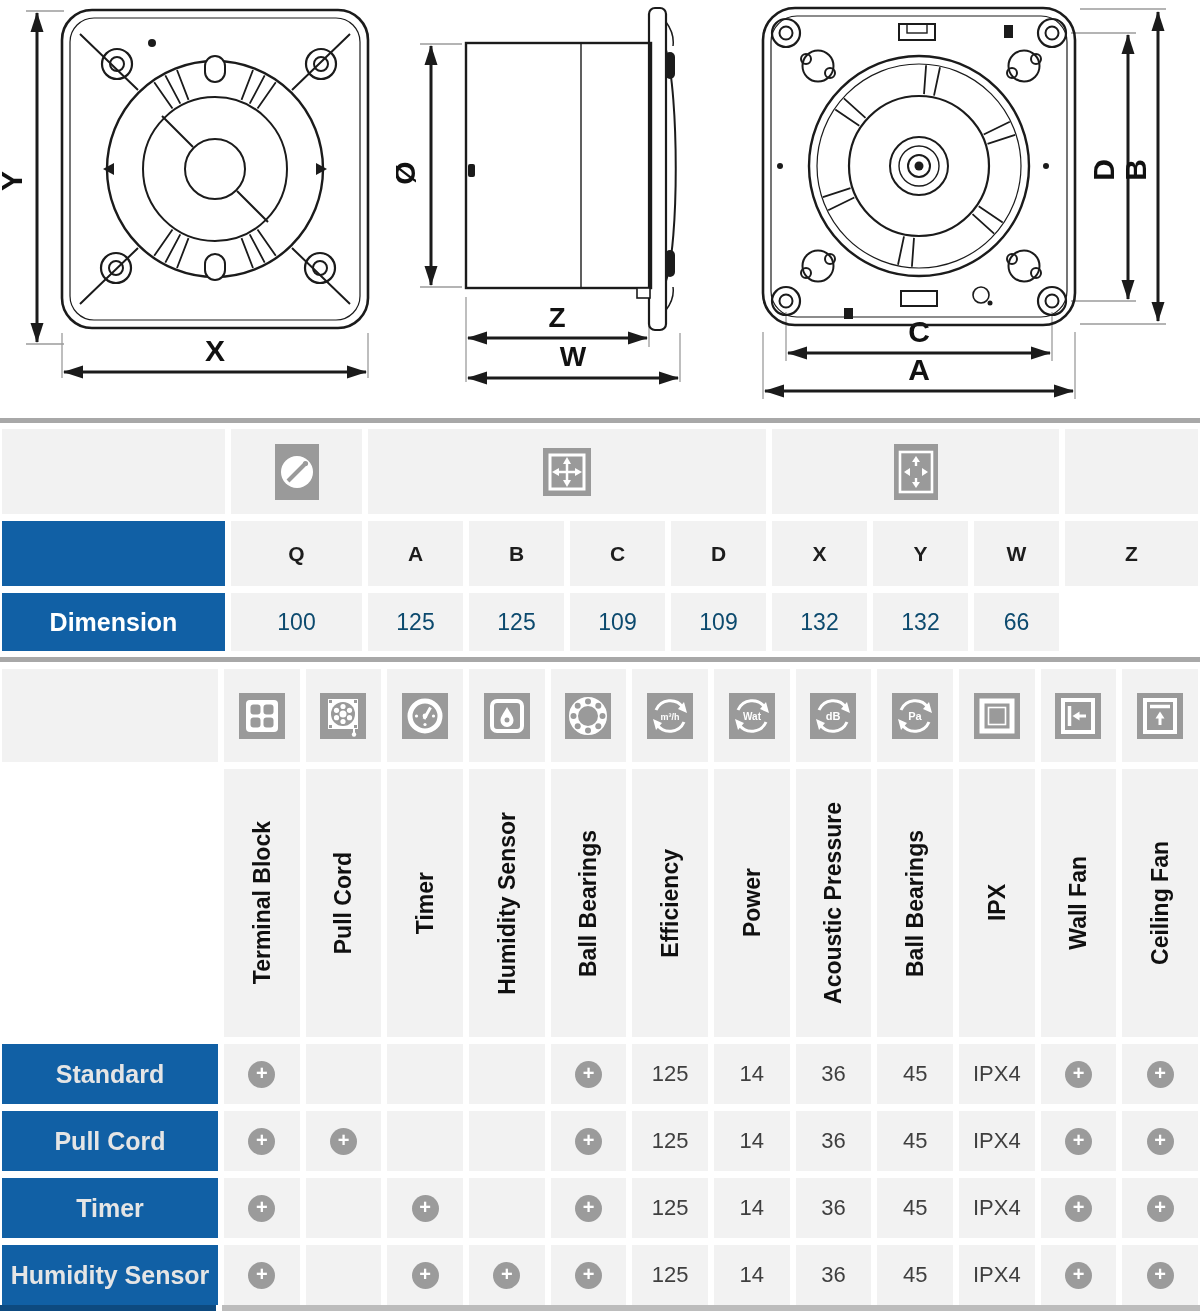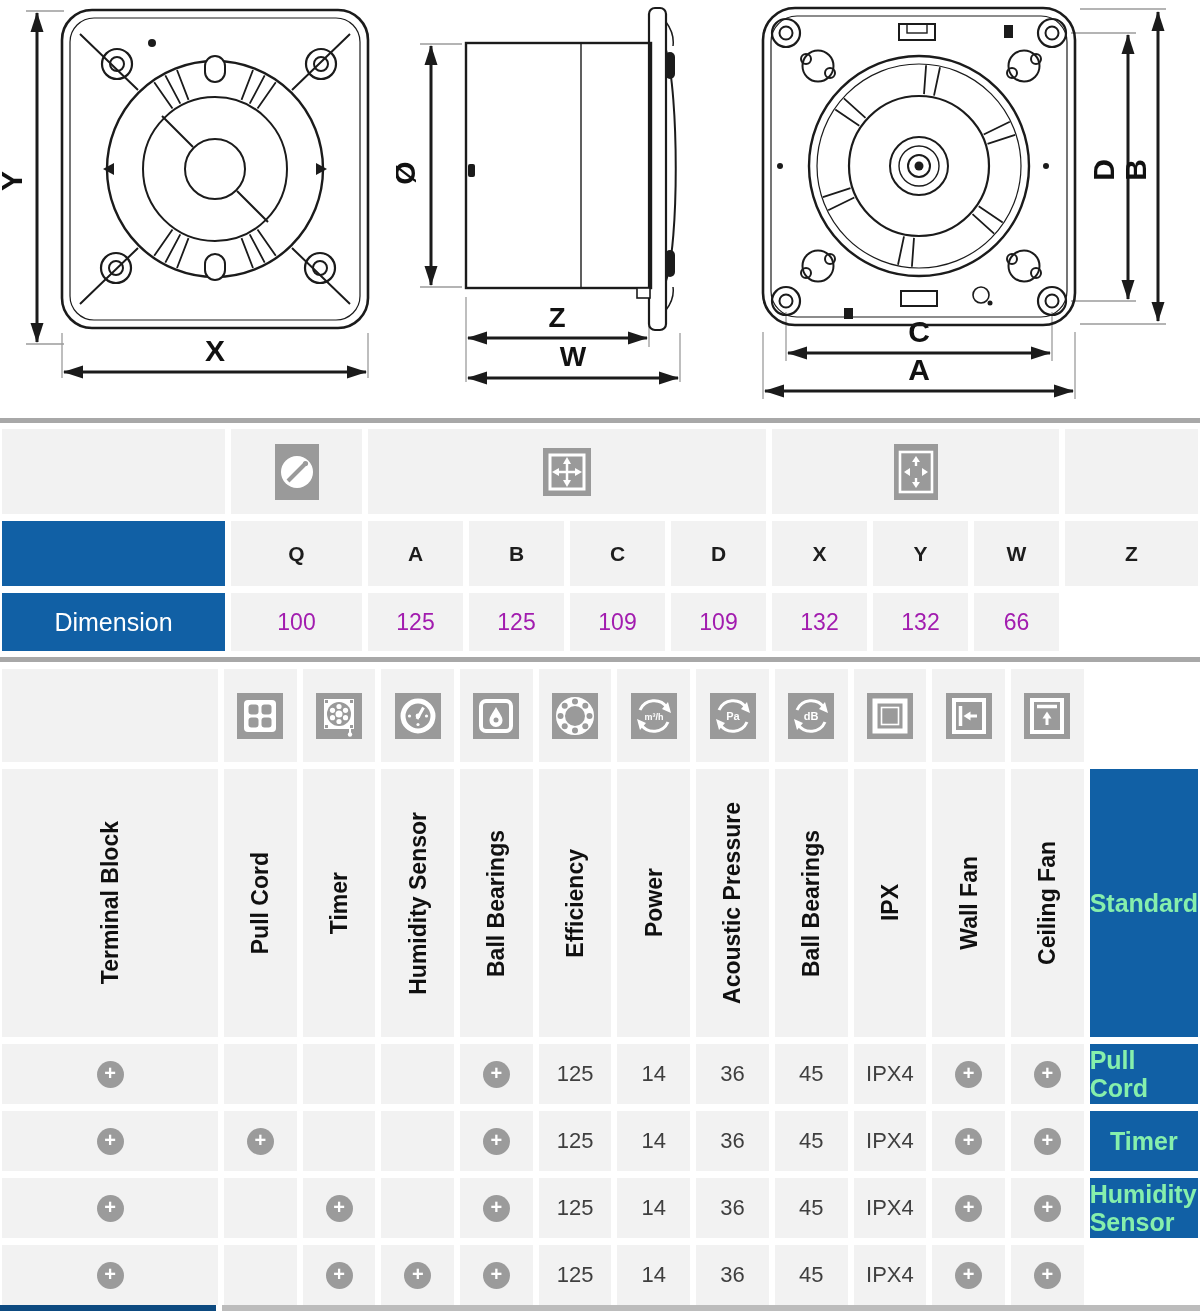--- a/index.html
+++ b/index.html
@@ -21,39 +21,39 @@
   .bar{height:5px;background:var(--bar);width:1200px;}
   
   .dt{
     display:grid;
     grid-template-columns:223px 131px 95px 95px 95px 95px 95px 95px 85px 133px;
     grid-template-rows:85px 65px 58px;
     gap:7px 6px;
     padding:6px 2px;
   }
   .cell{background:var(--cell);display:flex;align-items:center;justify-content:center;}
-  .cell.blue{background:var(--blue);color:#fff;font-weight:normal;font-size:25px;}
+  .cell.blue{background:var(--blue);color:#fff;font-weight:bold;font-size:25px;}
   .cell.letter{font-weight:bold;font-size:21px;color:#1d1d1d;}
-  .cell.val{font-size:23px;color:#a21caf;}
+  .cell.val{font-size:23px;color:#0c4a6e;}
   .s4{grid-column:span 4;}
   .s3{grid-column:span 3;}
   
   .ft{
     display:grid;
     grid-template-columns:216px repeat(12,1fr);
     grid-template-rows:93px 268px 60px 60px 60px 60px;
     gap:7px 6px;
     padding:7px 2px 0 2px;
   }
   .ft .empty{background:transparent;}
   .rh span{
     writing-mode:vertical-rl;transform:rotate(180deg);
     font-weight:bold;font-size:23px;color:#101010;line-height:1.05;text-align:center;
   }
-  .rl{background:var(--blue);color:#86efac;font-weight:bold;font-size:25px;line-height:1.12;text-align:left;}
+  .rl{background:var(--blue);color:#e5e5e5;font-weight:bold;font-size:25px;line-height:1.12;text-align:left;}
   .fc{font-size:22px;color:#3f3f3f;}
   .cv{display:inline-flex;align-items:center;justify-content:center;}
   .cv.plus{
     width:27px;height:27px;border-radius:50%;background:#9b9b9b;color:#fff;
     font-weight:bold;font-size:20px;line-height:1;padding-bottom:2px;
   }
   .cutbar{height:6px;display:flex;}
   .cutbar .cb-l{width:216px;background:#0d4a80;}
   .cutbar .cb-r{flex:1;background:#bcbcbc;margin-left:6px;}
   text{font-family:"Liberation Sans", sans-serif;}
@@ -337,36 +337,46 @@
       <text x="23" y="26.5" font-size="9" font-weight="bold" fill="#fff" text-anchor="middle">m³/h</text>
     </svg>
   </div>
   <div class="cell">
     <svg width="46" height="46" viewBox="0 0 46 46">
       <rect width="46" height="46" fill="#9a9a9a"></rect>
       <path d="M9,17 A15.5,15.5 0 0 1 36,14.5" stroke="#fff" stroke-width="3" fill="none"></path>
       <path d="M37,29 A15.5,15.5 0 0 1 10,31.5" stroke="#fff" stroke-width="3" fill="none"></path>
       <polygon points="40,20 31,16 37,9" fill="#fff"></polygon>
         <polygon points="6,26 15,30 9,37" fill="#fff"></polygon>
-      <text x="23" y="27" font-size="11" font-weight="bold" fill="#fff" text-anchor="middle">Pa</text>
+      <text x="23" y="26.5" font-size="10" font-weight="bold" fill="#fff" text-anchor="middle">Wat</text>
     </svg>
   </div>
   <div class="cell">
     <svg width="46" height="46" viewBox="0 0 46 46">
       <rect width="46" height="46" fill="#9a9a9a"></rect>
       <path d="M9,17 A15.5,15.5 0 0 1 36,14.5" stroke="#fff" stroke-width="3" fill="none"></path>
       <path d="M37,29 A15.5,15.5 0 0 1 10,31.5" stroke="#fff" stroke-width="3" fill="none"></path>
       <polygon points="40,20 31,16 37,9" fill="#fff"></polygon>
         <polygon points="6,26 15,30 9,37" fill="#fff"></polygon>
       <text x="23" y="27" font-size="11" font-weight="bold" fill="#fff" text-anchor="middle">dB</text>
     </svg>
   </div>
   <div class="cell">
     <svg width="46" height="46" viewBox="0 0 46 46">
       <rect width="46" height="46" fill="#9a9a9a"></rect>
+      <path d="M9,17 A15.5,15.5 0 0 1 36,14.5" stroke="#fff" stroke-width="3" fill="none"></path>
+      <path d="M37,29 A15.5,15.5 0 0 1 10,31.5" stroke="#fff" stroke-width="3" fill="none"></path>
+      <polygon points="40,20 31,16 37,9" fill="#fff"></polygon>
+        <polygon points="6,26 15,30 9,37" fill="#fff"></polygon>
+      <text x="23" y="27" font-size="11" font-weight="bold" fill="#fff" text-anchor="middle">Pa</text>
+    </svg>
+  </div>
+  <div class="cell">
+    <svg width="46" height="46" viewBox="0 0 46 46">
+      <rect width="46" height="46" fill="#9a9a9a"></rect>
       <rect x="8" y="8" width="30" height="30" stroke="#fff" stroke-width="5" fill="none"></rect>
       <rect x="14.5" y="14.5" width="17" height="17" stroke="#fff" stroke-width="1.6" fill="#9a9a9a"></rect>
     </svg>
   </div>
   <div class="cell">
     <svg width="46" height="46" viewBox="0 0 46 46">
       <rect width="46" height="46" fill="#9a9a9a"></rect>
       <rect x="8" y="7" width="30" height="32" stroke="#fff" stroke-width="4" fill="none"></rect>
       <line x1="14.5" y1="13" x2="14.5" y2="33" stroke="#fff" stroke-width="3.5"></line>
       <line x1="31" y1="23" x2="21" y2="23" stroke="#fff" stroke-width="3"></line>

